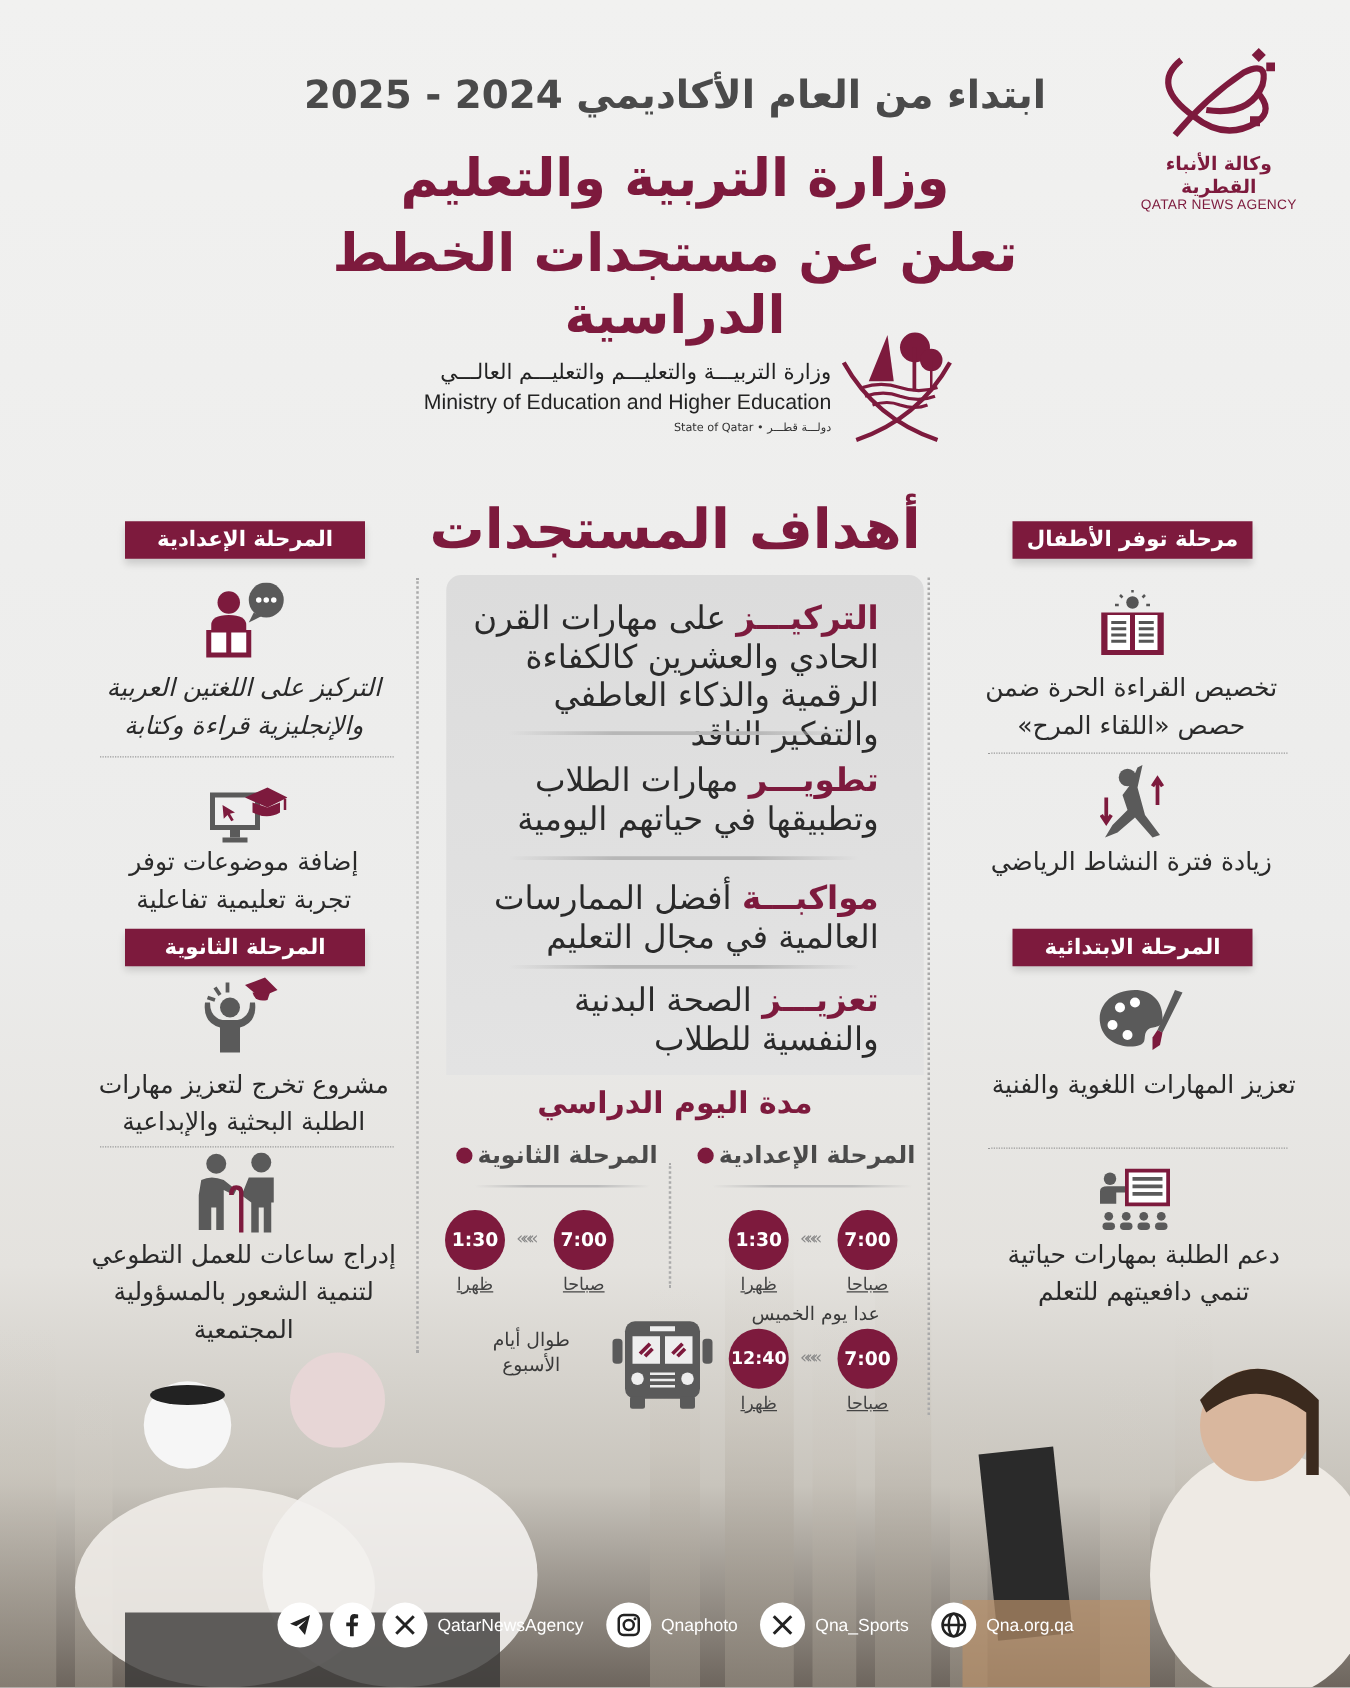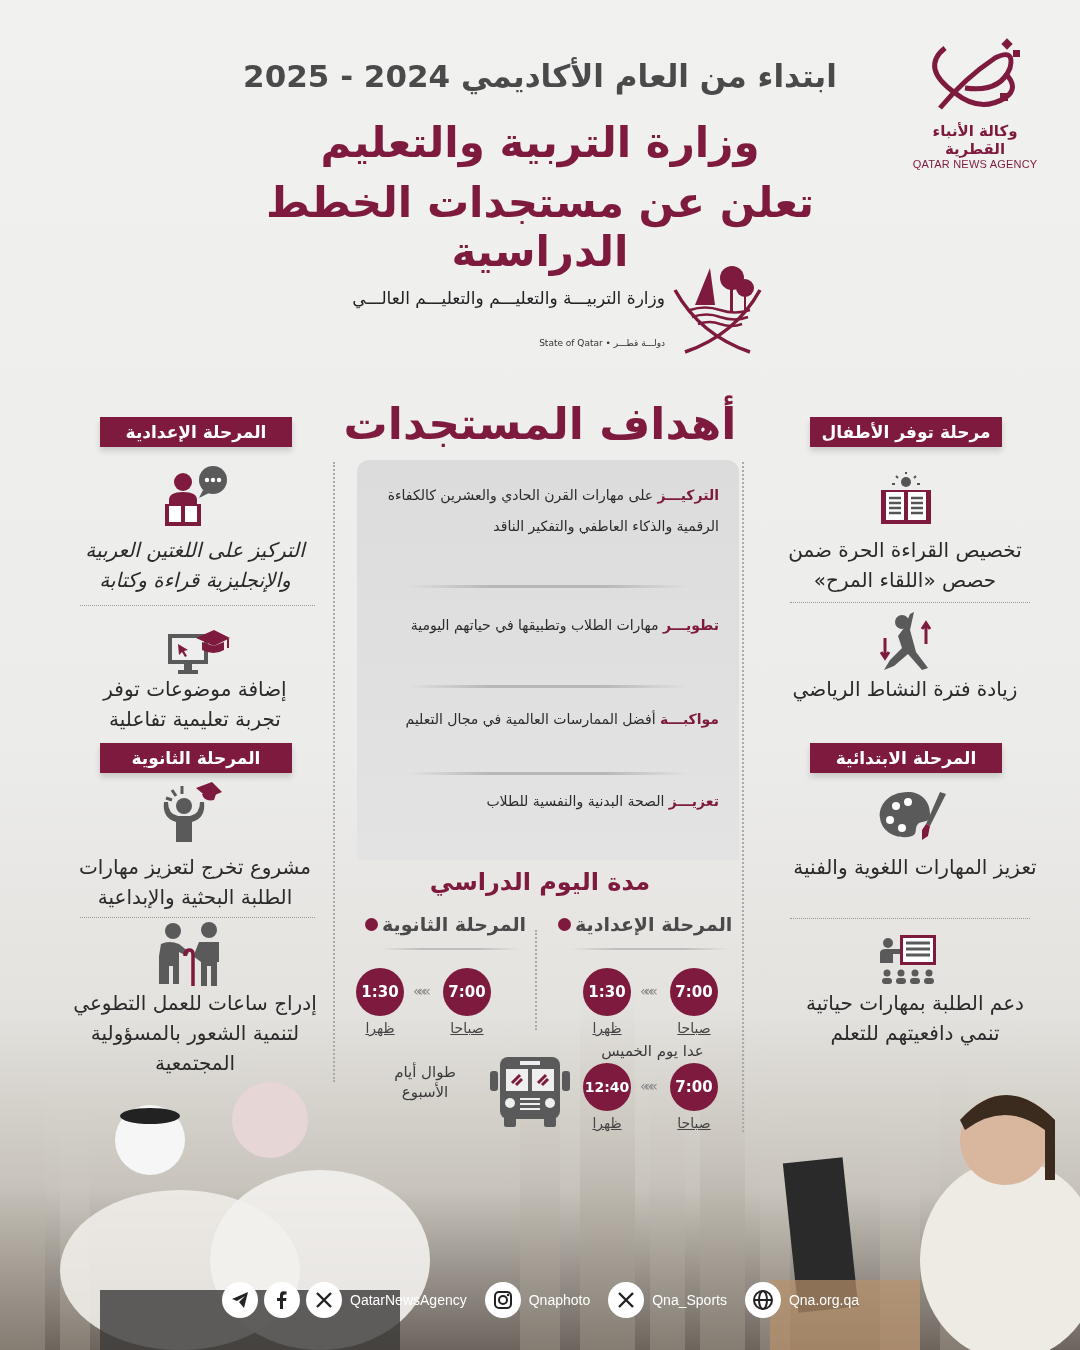--- a/index.html
+++ b/index.html
@@ -30,21 +30,21 @@
   .min-state { position: absolute; right: 110px; top: 78px; font-size: 9px; color: #333; white-space: nowrap; }
   .min-emblem { position: absolute; right: 10px; top: 0; }
 
   
   .goals-title { top: 398px; left: 330px; width: 420px; text-align: center; font-size: 44px; font-weight: bold; color: #7d1a3d; direction: rtl; }
   .goals-box {
     top: 460px; left: 357px; width: 382px; height: 400px;
     background: linear-gradient(180deg, #dcdcdc 0%, #e3e3e3 100%);
     border-radius: 12px 12px 0 0;
   }
-  .goal { position: absolute; left: 22px; width: 340px; direction: rtl; text-align: right; font-size: 14px; line-height: 31px; color: #2a2a2a; }
+  .goal { position: absolute; left: 6px; width: 340px; direction: rtl; text-align: right; font-size: 26px; line-height: 31px; color: #2a2a2a; }
   .goal .kw { color: #7d1a3d; font-weight: bold; }
   .goal-sep { position: absolute; left: 50px; width: 280px; height: 3px; background: linear-gradient(90deg, transparent, #b7b7b7 30%, #b7b7b7 70%, transparent); }
 
   .vdots { position: absolute; width: 0; border-left: 2px dotted #aaa; }
 
   
   .badge { position: absolute; height: 30px; background: #7d1a3d; color: #fff; font-size: 17px; font-weight: bold; text-align: center; line-height: 30px; direction: rtl; box-shadow: 0 4px 6px rgba(0,0,0,0.15); }
   .item-text { position: absolute; direction: rtl; text-align: center; font-size: 20px; line-height: 30px; color: #2a2a2a; }
   .item-sep { position: absolute; height: 0; border-top: 1.5px dotted #999; }
   .icon { position: absolute; }
@@ -129,20 +129,21 @@
   <svg class="min-emblem" width="95" height="95" viewBox="0 0 95 95">
     <path d="M25 45 L40 8 L45 45 Z" fill="#7d1a3d"></path>
     <circle cx="62" cy="18" r="12" fill="#7d1a3d"></circle>
     <rect x="60" y="18" width="3" height="35" fill="#7d1a3d"></rect>
     <circle cx="75" cy="28" r="9" fill="#7d1a3d"></circle>
     <rect x="74" y="28" width="2" height="25" fill="#7d1a3d"></rect>
     <path d="M20 50 Q35 45 50 50 Q65 55 80 50 M22 57 Q37 52 50 57 Q65 62 78 57 M28 64 Q40 60 50 64 Q62 68 72 64" stroke="#7d1a3d" stroke-width="2.5" fill="none"></path>
     <path d="M5 30 Q30 75 80 92 M90 30 Q65 75 15 92" stroke="#7d1a3d" stroke-width="3.5" fill="none"></path>
   </svg>
   <div class="min-ar">وزارة التربيـــة والتعليـــم والتعليـــم العالـــي</div>
+  <div class="min-en">Ministry of Education and Higher Education</div>
   <div class="min-state">State of Qatar • دولـــة قطـــر</div>
 </div>
 
 <div class="abs goals-title">أهداف المستجدات</div>
 <div class="vdots" style="left:333px; top:462px; height:620px;"></div>
 <div class="vdots" style="left:742px; top:462px; height:670px;"></div>
 
 <div class="abs goals-box">
   <div class="goal" style="top:20px;">
     <span class="kw">التركيـــز</span><span> على مهارات القرن الحادي والعشرين كالكفاءة الرقمية والذكاء العاطفي والتفكير الناقد</span>

